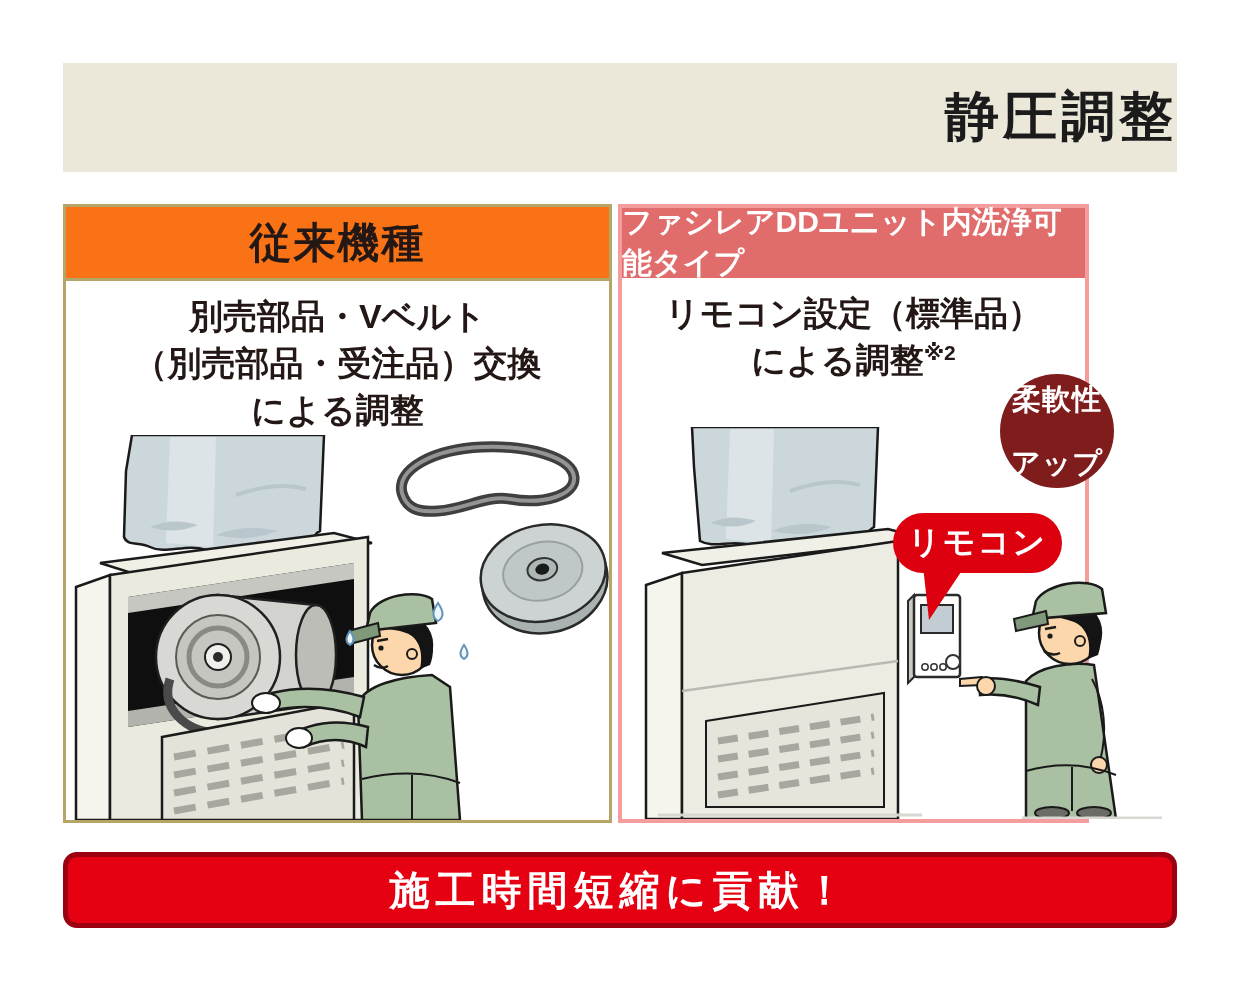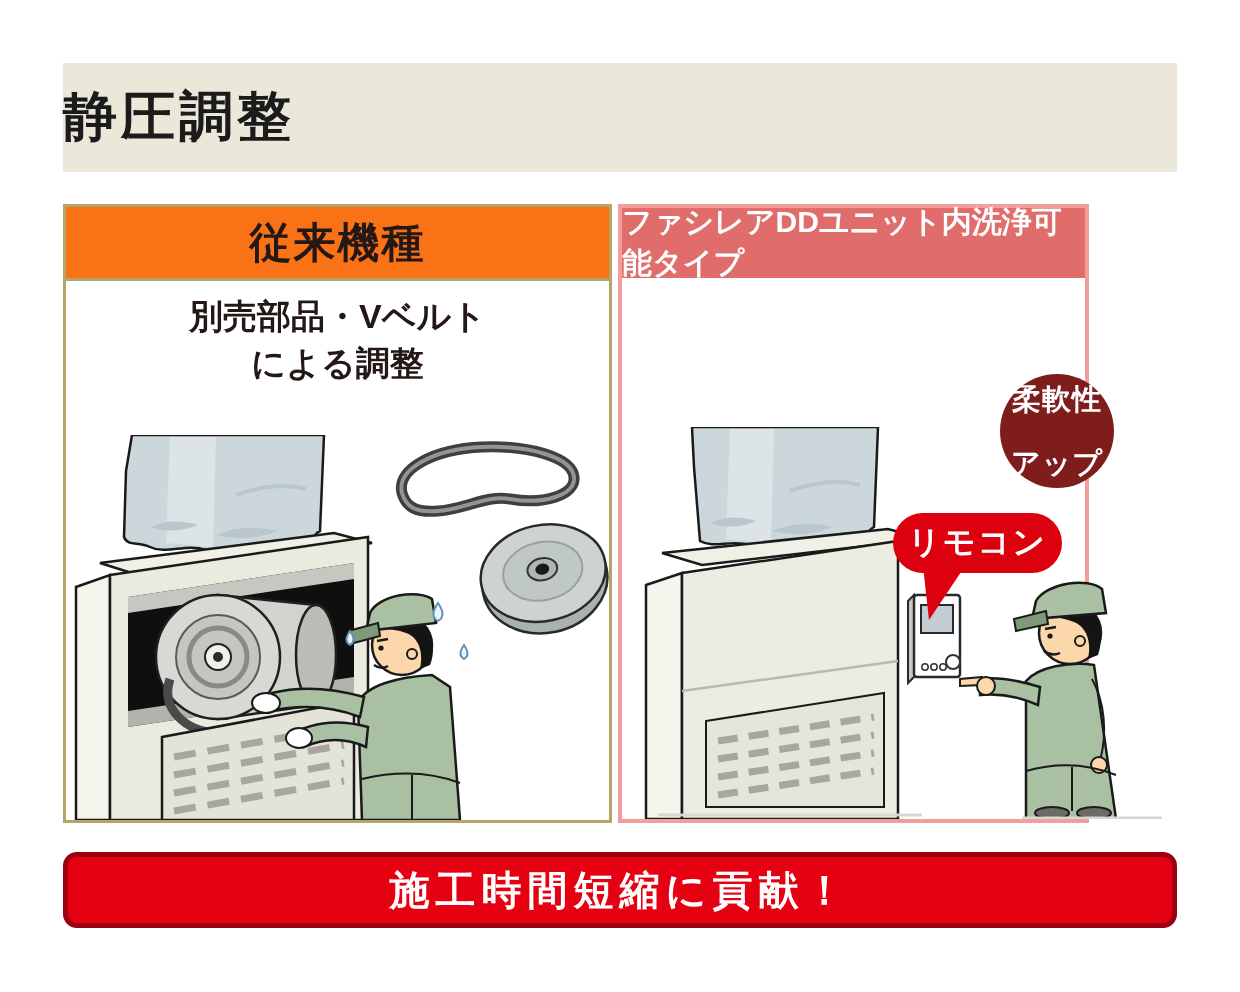--- a/index.html
+++ b/index.html
@@ -4,21 +4,21 @@
 <style>
   html,body{margin:0;padding:0;}
   body{
     width:1240px;height:992px;background:#ffffff;position:relative;
     font-family:"Liberation Sans","DejaVu Sans",sans-serif;color:#231815;
     border-radius:26px;overflow:hidden;
   }
   
   .title-bar{
     position:absolute;left:63px;top:63px;width:1114px;height:109px;
-    background:#ebe7d9;display:flex;align-items:center;justify-content:flex-start;
+    background:#ebe7d9;display:flex;align-items:center;justify-content:flex-end;
   }
   .title-bar span{font-size:54px;font-weight:bold;letter-spacing:4px;color:#1b1b1b;}
   
   .panel{position:absolute;top:204px;height:619px;box-sizing:border-box;background:#fff;}
   .panel-left{left:63px;width:549px;border:3px solid #b5a667;}
   .panel-right{left:618px;width:471px;border:4px solid #f59c9c;}
   .panel-left .panel-header{
     height:71px;background:#f97316;border-bottom:3px solid #b5a667;
     display:flex;align-items:center;justify-content:center;
     font-size:42px;font-weight:bold;color:#231815;letter-spacing:2px;
@@ -60,20 +60,21 @@
 <body>
 
 <div class="title-bar">
   <span>静圧調整</span>
 </div>
 
 <div class="panel panel-left">
   <div class="panel-header">従来機種</div>
   <div class="panel-body-text">
     <div>別売部品・Vベルト</div>
+    <div>（別売部品・受注品）交換</div>
     <div>による調整</div>
   </div>
 
   <svg class="illu" width="543" height="385" viewBox="0 0 543 385">
 
     <g>
       <path d="M66,0 L258,0 L254,96 C244,100 250,112 240,116 C225,110 210,122 195,116 C180,110 160,122 140,115 C120,108 100,120 84,112 C72,106 62,112 58,102 L60,36 Z" fill="#ccd7dc" stroke="#1a1a1a" stroke-width="2.5"></path>
       <path d="M104,2 L150,2 L147,112 L100,108 Z" fill="#dde4e8"></path>
       <path d="M84,92 q22,-10 48,-2 q-24,10 -48,2 Z" fill="#b9c6cc"></path>
       <path d="M150,100 q30,-12 62,-4 q-30,12 -62,4 Z" fill="#b9c6cc"></path>
@@ -141,20 +142,24 @@
       <ellipse cx="478" cy="138" rx="63" ry="48" fill="#cdd3d3" stroke="#2a2a2a" stroke-width="2.5"></ellipse>
       <ellipse cx="478" cy="136" rx="40" ry="29" fill="#c0c7c7" stroke="#98a0a0" stroke-width="2"></ellipse>
       <ellipse cx="478" cy="134" rx="15" ry="11" fill="#aeb6b6" stroke="#333333" stroke-width="2"></ellipse>
       <ellipse cx="478" cy="134" rx="7" ry="5.5" fill="#1a1a1a"></ellipse>
     </g>
   </svg>
 </div>
 
 <div class="panel panel-right">
   <div class="panel-header">ファシレアDDユニット内洗浄可能タイプ</div>
+  <div class="panel-body-text">
+    <div>リモコン設定（標準品）</div>
+    <div><span>による調整</span><sup>※2</sup></div>
+  </div>
 
   <div class="badge">
     <span>柔軟性</span>
     <span>アップ</span>
   </div>
 
   <div class="bubble">
     <span>リモコン</span>
   </div>
   <svg class="bubble-tail" width="60" height="56" viewBox="0 0 60 56">

